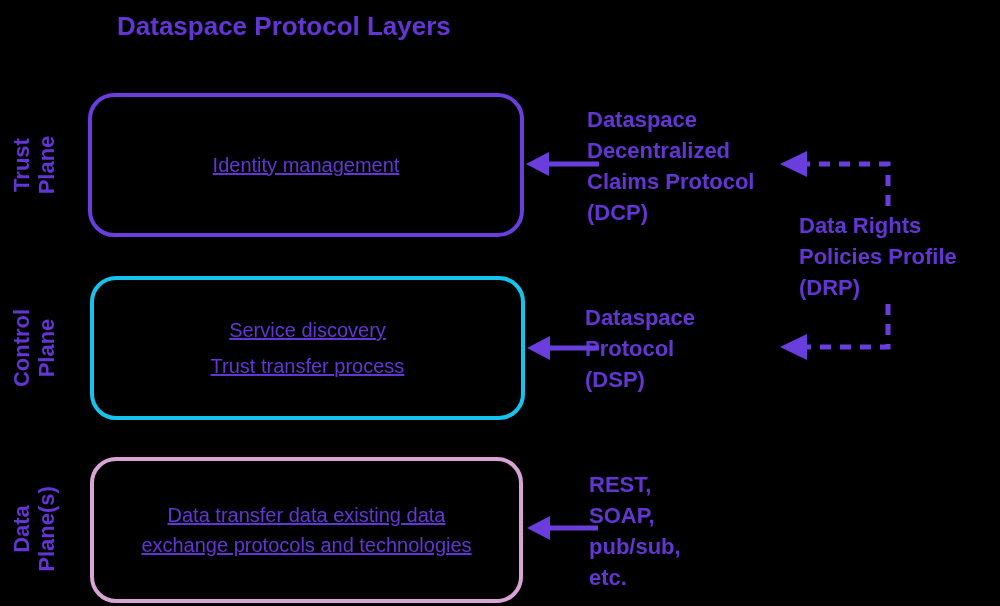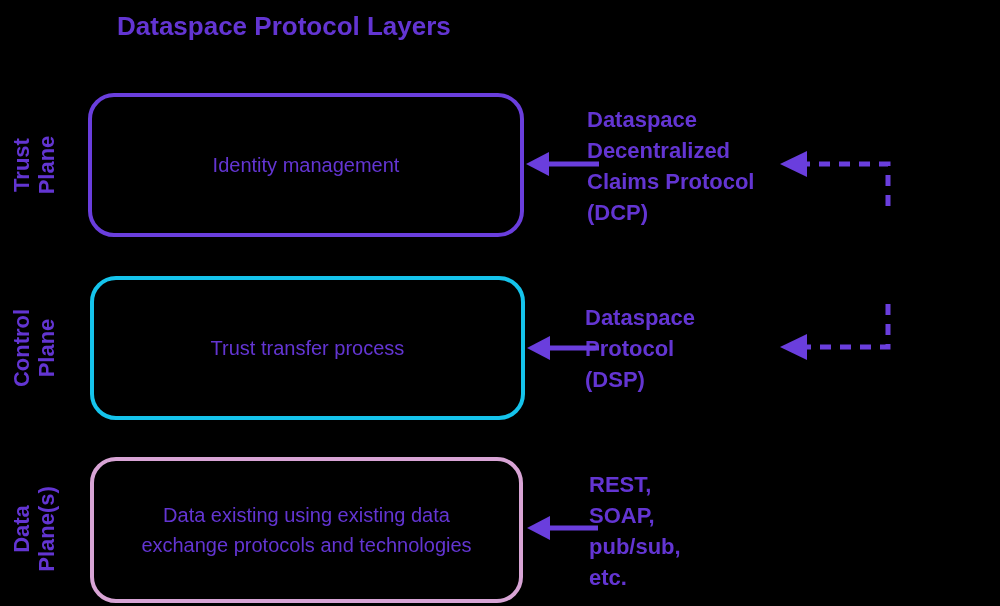--- a/index.html
+++ b/index.html
@@ -25,21 +25,21 @@
   .control-row  { top:276px; }
   .data-row     { top:457px; }
   .layer-box {
     position:absolute; border-radius:26px; box-sizing:border-box;
     display:flex; flex-direction:column; align-items:center; justify-content:center;
   }
   .trust-box   { left:88px; top:93px;  width:436px; height:144px; border:4px solid var(--trust_border,#6a3edd); }
   .control-box { left:90px; top:276px; width:435px; height:144px; border:4px solid var(--control_border,#15c4ec); }
   .data-box    { left:90px; top:457px; width:433px; height:146px; border:4px solid var(--data_border,#d8a4d5); }
   .box-line {
-    color:var(--text,#6335d2); font-size:20px; text-align:center; white-space:pre-line;
+    color:var(--text,#6335d2); font-size:20px; text-align:center; white-space:pre-line;text-decoration:underline;
   }
   .lh37 { line-height:37px; }
   .lh36 { line-height:36px; }
   .lh30 { line-height:30px; }
   .right-label {
     position:absolute; text-align:left; font-weight:bold;
     color:var(--text,#6335d2); white-space:pre-line;
     font-size:22px; line-height:31px;
   }
   .dcp-pos  { left:587px; top:104px; width:196px; }
@@ -69,39 +69,43 @@
   <div class="plane-wrap data-row">
     <span class="plane-text">Data
 Plane(s)</span>
   </div>
 
   <div class="layer-box trust-box">
     <div class="box-line lh37">Identity management</div>
   </div>
 
   <div class="layer-box control-box">
+    <div class="box-line lh36">Service discovery</div>
     <div class="box-line lh36">Trust transfer process</div>
   </div>
 
   <div class="layer-box data-box">
-    <div class="box-line lh30">Data existing using existing data
+    <div class="box-line lh30">Data transfer data existing data
 exchange protocols and technologies</div>
   </div>
 
   <div class="right-label dcp-pos">Dataspace
 Decentralized
 Claims Protocol
 (DCP)</div>
   <div class="right-label dsp-pos">Dataspace
 Protocol
 (DSP)</div>
   <div class="right-label rest-pos">REST,
 SOAP,
 pub/sub,
 etc.</div>
+  <div class="right-label drp-pos">Data Rights
+Policies Profile
+(DRP)</div>
 
   <svg class="connectors" width="1000" height="606" viewBox="0 0 1000 606" aria-hidden="true">
     <line class="solid-line" x1="599" y1="164" x2="547" y2="164"></line>
     <polygon class="arrow-head" points="526,164 549,152 549,176"></polygon>
 
     <line class="solid-line" x1="599" y1="348" x2="548" y2="348"></line>
     <polygon class="arrow-head" points="527,348 550,336 550,360"></polygon>
 
     <line class="solid-line" x1="598" y1="528" x2="548" y2="528"></line>
     <polygon class="arrow-head" points="527,528 550,516 550,540"></polygon>

